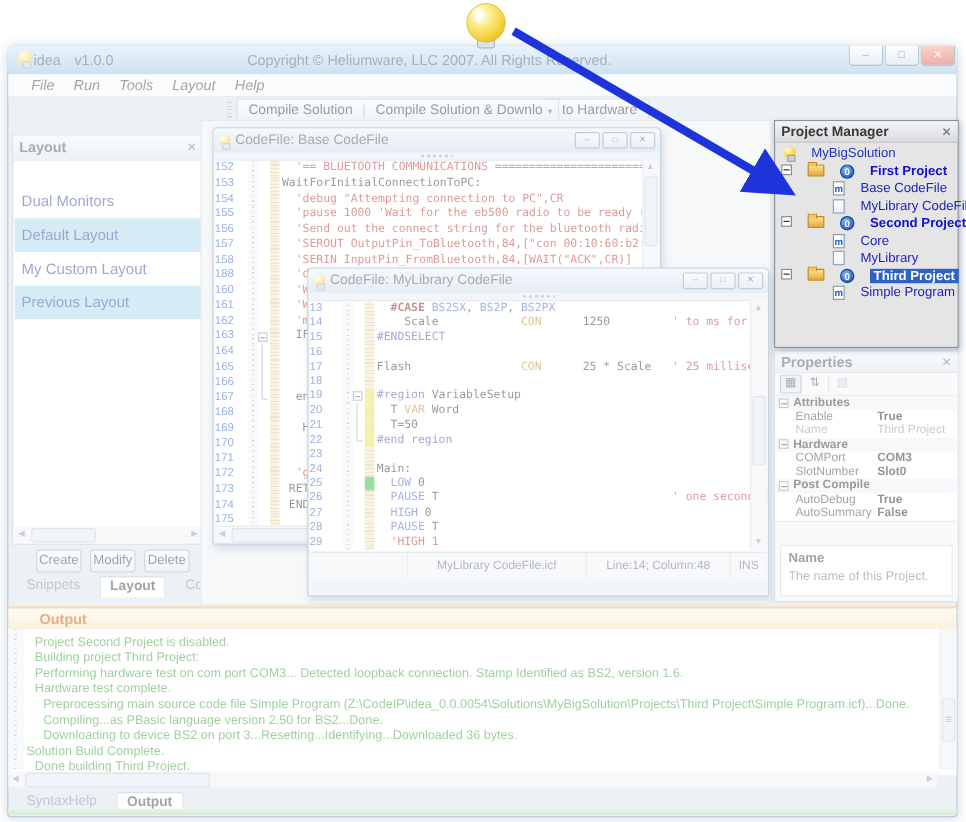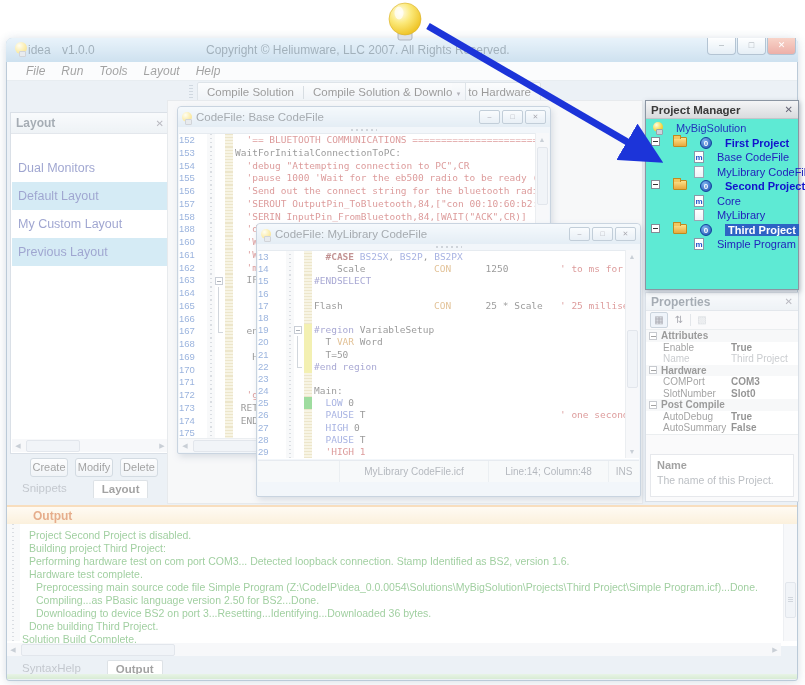--- a/index.html
+++ b/index.html
@@ -42,21 +42,21 @@
           border:1px solid #aebccc;}
   .lp-list{position:absolute;left:1px;right:1px;top:21px;bottom:14px;background:#fff;padding-top:20px;overflow:hidden;}
   .lpi{height:28px;line-height:28px;font-size:12.5px;color:#2c3a99;padding-left:6px;}
   .lpi.hl{background:#a4d5e9;}
   .lp-hsb{position:absolute;left:1px;right:1px;bottom:1px;height:13px;background:#eef1f5;}
   .sb-ar{position:absolute;font-size:7px;color:#8a96a6;line-height:13px;width:12px;text-align:center;}
   .sb-th{position:absolute;top:1px;height:10px;background:#e2e8f0;border:1px solid #bfc9d6;border-radius:2px;}
   .lp-buttons{position:absolute;left:24px;top:420px;display:flex;gap:7px;}
   .btn{width:36px;height:17px;border:1px solid #9fb0c0;border-radius:3px;font-size:11px;color:#333;
        background:linear-gradient(#fbfcfe,#dfe6ee);text-align:center;line-height:16px;}
-  .tabsrow{position:absolute;display:flex;gap:18px;font-size:11.5px;text-align:center;}
+  .tabsrow{position:absolute;display:flex;gap:8px;font-size:11.5px;text-align:center;}
   .tab{padding:2px 8px 3px;color:#7c8694;}
   .tab.active{background:#fff;border:1px solid #b4bfca;border-bottom:none;border-radius:2px 2px 0 0;
               font-weight:bold;color:#333;}
   
   .mdi{position:absolute;left:161px;top:62px;width:474px;height:402px;background:#eef0f3;
        border:1px solid #ccd2d9;}
   .cw{position:absolute;border:1px solid #8aa2bc;border-radius:4px 4px 2px 2px;background:#e4ecf4;
       box-shadow:2px 3px 6px rgba(80,100,130,.4);}
   .cw-tb{position:absolute;left:0;right:0;top:0;height:20px;border-radius:4px 4px 0 0;
          background:linear-gradient(#eaf3fa,#c5d9ea);display:flex;align-items:center;padding:0 4px;}
@@ -88,21 +88,21 @@
   .code{flex:1;white-space:pre;overflow:hidden;font-family:"DejaVu Sans Mono",monospace;font-size:9.5px;padding-left:2px;}
   .seg-tx{color:#1a1a1a;} .seg-cm{color:#b42222;} .seg-kw{color:#7a1010;font-weight:bold;}
   .seg-bl{color:#3d56c0;} .seg-or{color:#c07818;} .seg-nv{color:#3c3c9e;}
   .vsb{position:absolute;top:26px;right:1px;width:13px;background:#eef1f5;border-left:1px solid #d4dae2;}
   .vsb .sb-th{left:1px;width:9px;}
   .hsb{position:absolute;left:1px;height:13px;background:#eef1f5;border-top:1px solid #d4dae2;}
   .cw-status{position:absolute;left:1px;right:1px;bottom:14px;height:21px;background:#eff2f6;
              border-top:1px solid #ccd4de;display:flex;font-size:10px;color:#5a6470;align-items:center;}
   .st-cell{border-left:1px solid #d5dce4;height:100%;display:flex;align-items:center;justify-content:center;}
   
-  .pm{position:absolute;left:639px;top:62px;width:152px;height:188px;background:#5eead4;
+  .pm{position:absolute;left:639px;top:62px;width:152px;height:188px;background:#e5e5e5;
       border:1px solid #8b95a2;box-shadow:1px 2px 5px rgba(100,110,125,.45);}
   .pm .phead{height:17px;background:linear-gradient(#f4f5f6,#d9dbde);border-bottom:1px solid #c2c5c9;}
   .pm .phead .pt{color:#3a3a3a;font-size:11.5px;}
   #pmtree{padding-top:3px;}
   .trow{height:14.5px;display:flex;align-items:flex-start;gap:13px;font-size:11px;white-space:nowrap;}
   .trow.root{padding-left:7px;color:#2233bb;}
   .trow.proj{padding-left:5px;color:#1111cc;font-weight:bold;}
   .trow.item{padding-left:48px;color:#2222bb;}
   .tsel{background:#2e63c4;color:#fff;padding:0 3px;}
   .minusbox{width:9px;height:9px;border:1px solid #848c96;background:#fff;position:relative;flex:none;box-sizing:border-box;}
@@ -640,22 +640,22 @@
           <span class="pt">Output</span>
         </div>
         <div class="obody" id="obody">
             <div class="oline" style="padding-left: 22px;">Project Second Project is disabled.</div>
             <div class="oline" style="padding-left: 22px;">Building project Third Project:</div>
             <div class="oline" style="padding-left: 22px;">Performing hardware test on com port COM3... Detected loopback connection. Stamp Identified as BS2, version 1.6.</div>
             <div class="oline" style="padding-left: 22px;">Hardware test complete.</div>
             <div class="oline" style="padding-left: 29px;">Preprocessing main source code file Simple Program (Z:\CodeIP\idea_0.0.0054\Solutions\MyBigSolution\Projects\Third Project\Simple Program.icf)...Done.</div>
             <div class="oline" style="padding-left: 29px;">Compiling...as PBasic language version 2.50 for BS2...Done.</div>
             <div class="oline" style="padding-left: 29px;">Downloading to device BS2 on port 3...Resetting...Identifying...Downloaded 36 bytes.</div>
+            <div class="oline" style="padding-left: 15px;">Solution Build Complete.</div>
             <div class="oline" style="padding-left: 22px;">Done building Third Project.</div>
-            <div class="oline" style="padding-left: 15px;">Solution Build Complete.</div>
           </div>
         <div class="ostrip"></div>
         <div class="ohsb">
           <span class="sb-ar" style="left:0">◀</span>
           <span class="sb-th" style="left:14px;width:152px"></span>
           <span class="sb-ar" style="right:0">▶</span>
         </div>
         <div class="ovsb">
           <span class="sb-th">
               <span class="ogrip"></span>

